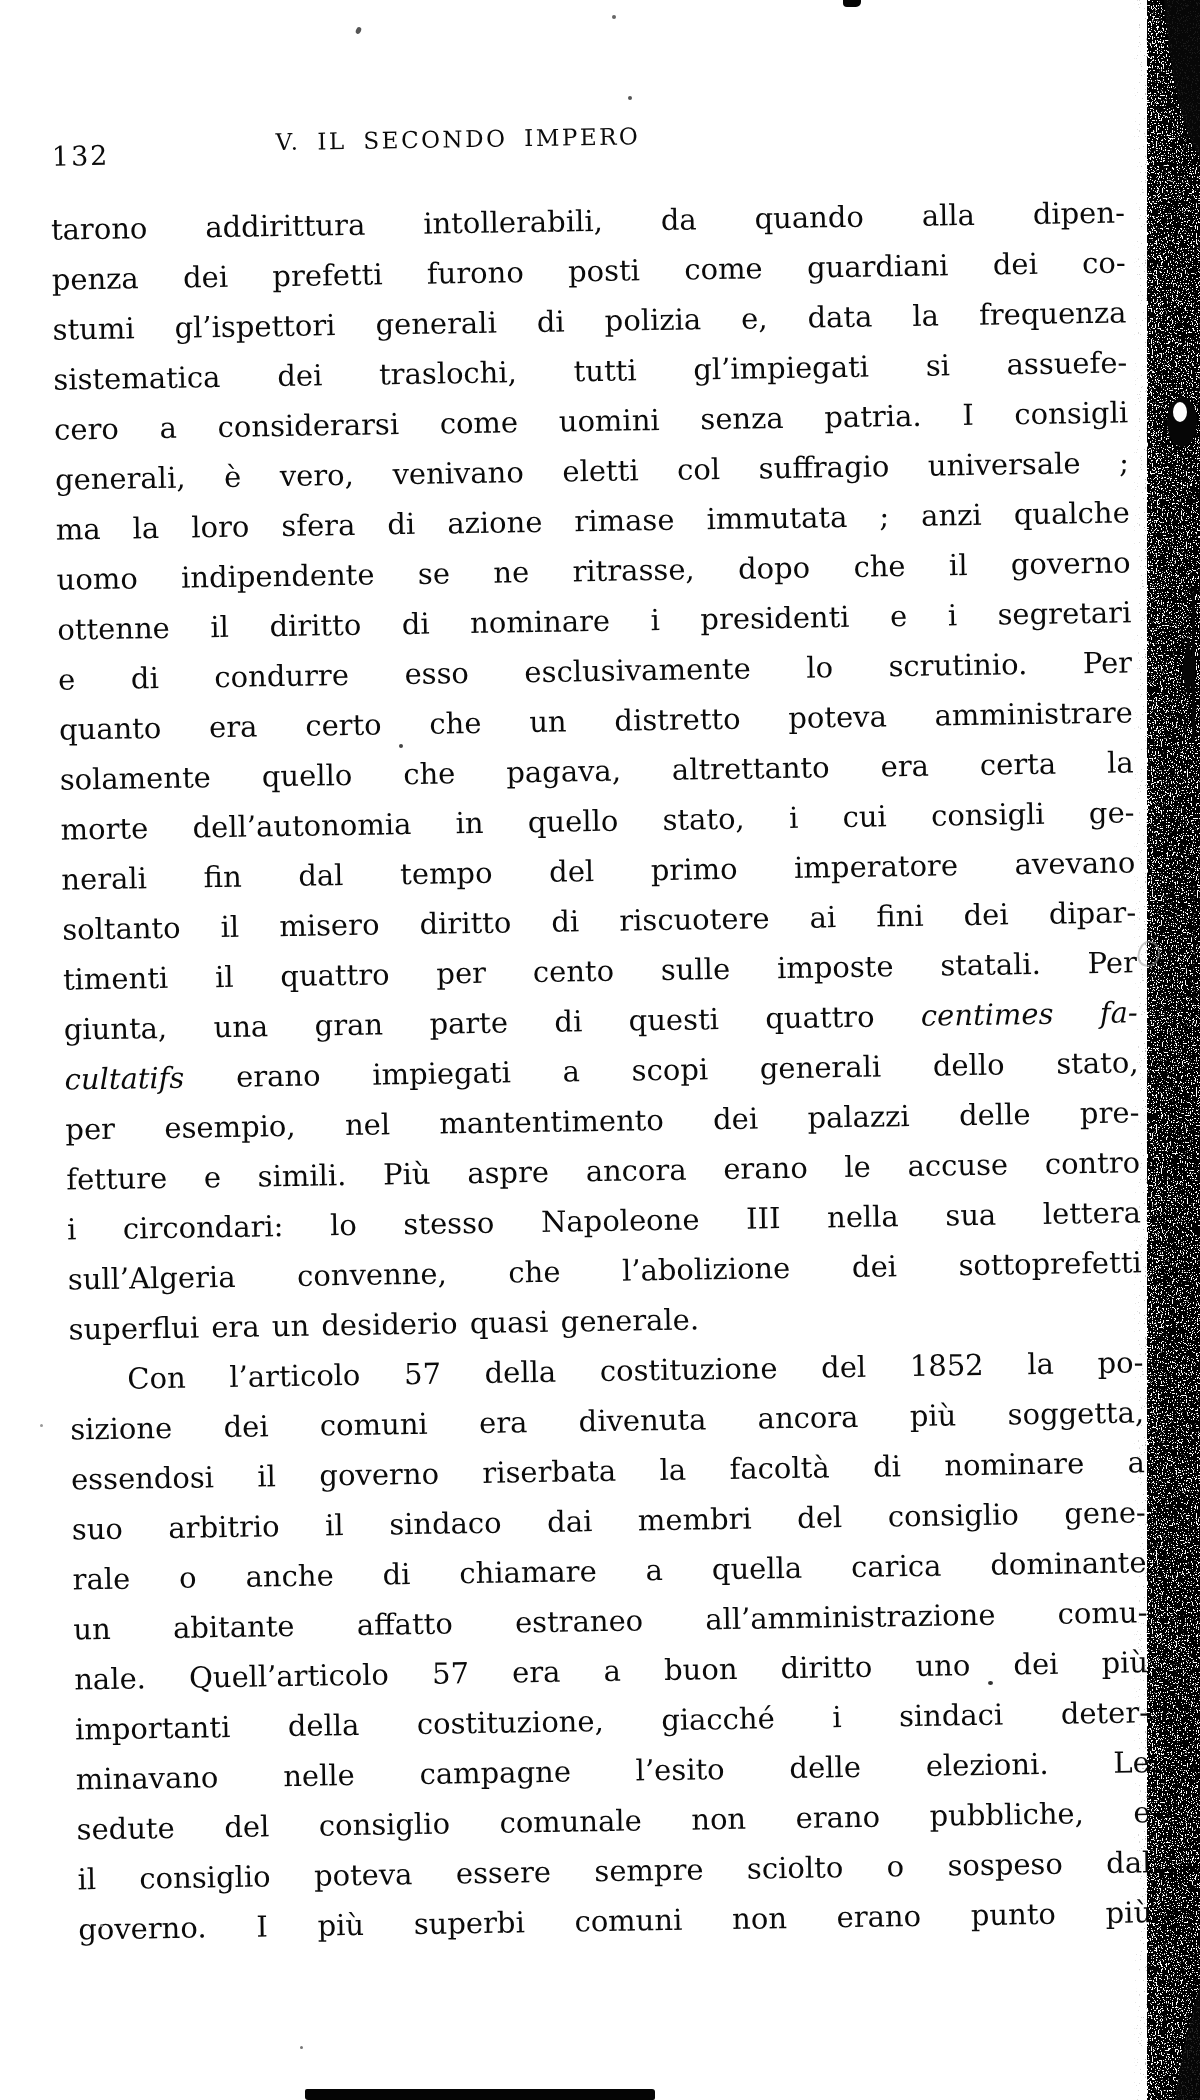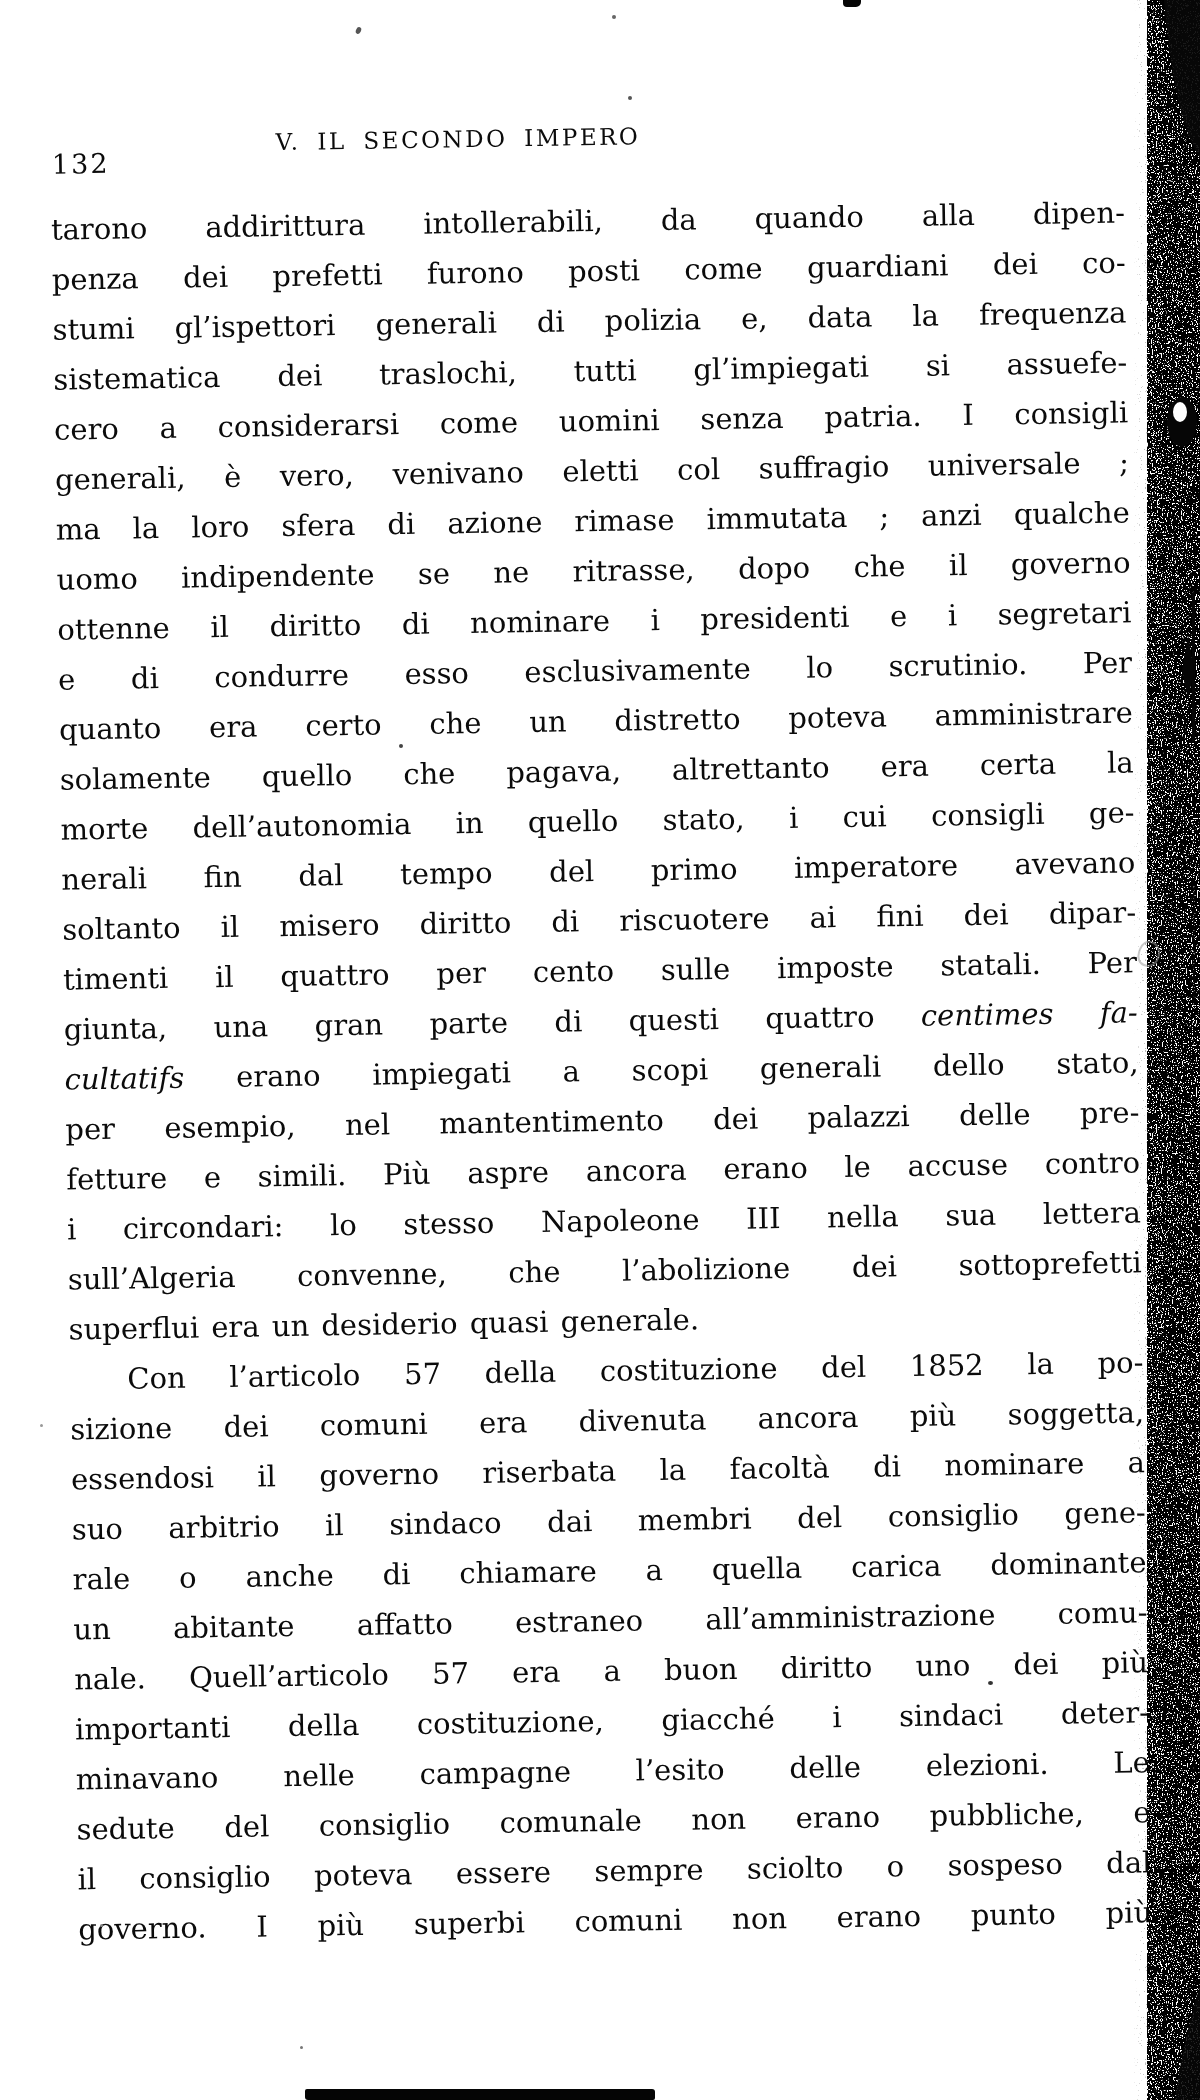--- a/index.html
+++ b/index.html
@@ -10,21 +10,21 @@
     background: var(--paper);
     font-family: "DejaVu Serif", "Liberation Serif", serif;
     color: var(--ink);
   }
   
   .print {
     position:absolute; left:64px; top:116px; width:1074px; height:1840px;
     transform: rotate(-0.92deg); transform-origin:50% 50%;
   }
   .pageno {
-    position:absolute; left:2px; top:24px;
+    position:absolute; left:2px; top:16px;
     font-size:27px; letter-spacing:2px;
   }
   .running-head {
     position:absolute; left:226px; top:8px;
     font-size:23px; letter-spacing:2.5px; word-spacing:7px;
   }
   .body-text { position:absolute; left:0; top:80px; width:1074px; font-size:29px; word-spacing:3px; }
   .line { height:50px; line-height:50px; text-align:justify; text-align-last:justify; }
   .line.flush { text-align:left; text-align-last:left; }
   .line.indent { text-indent:58px; }

